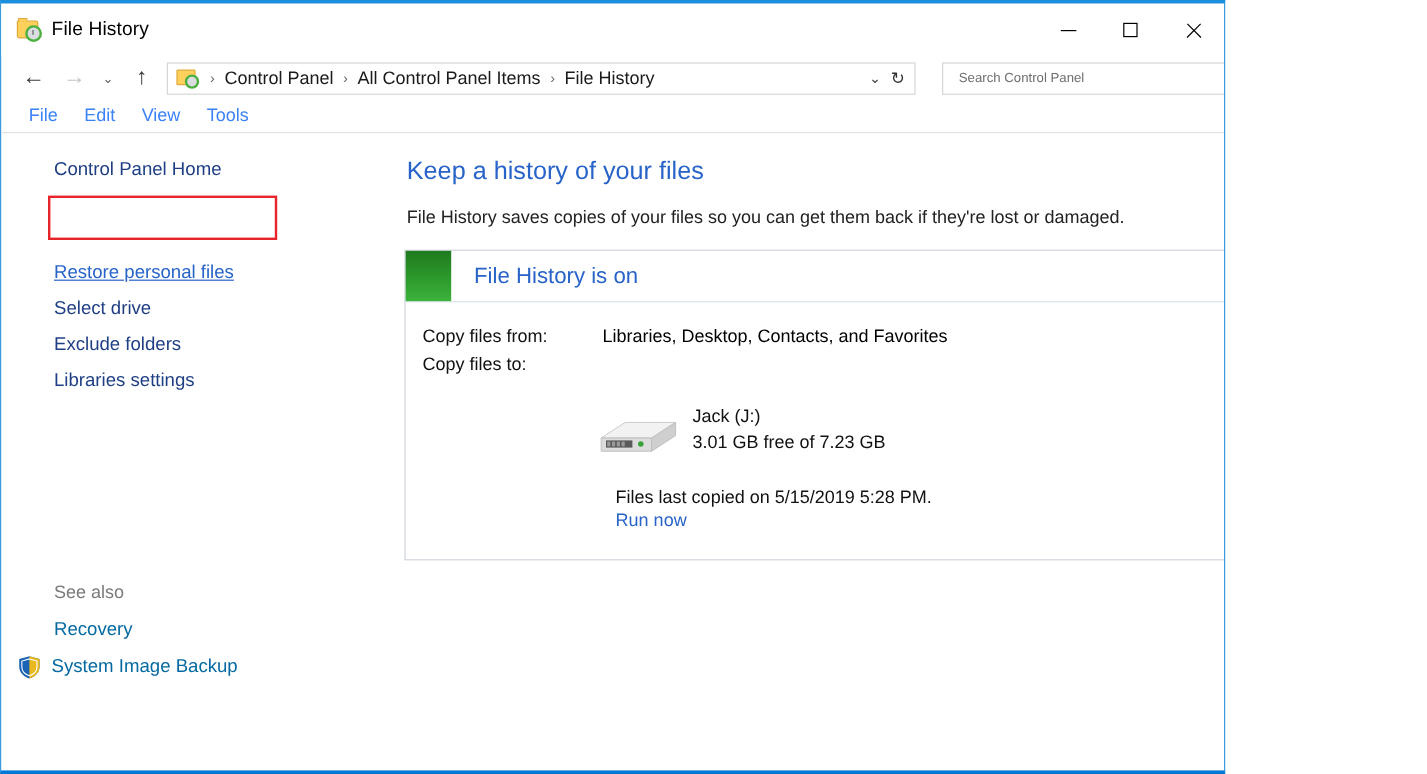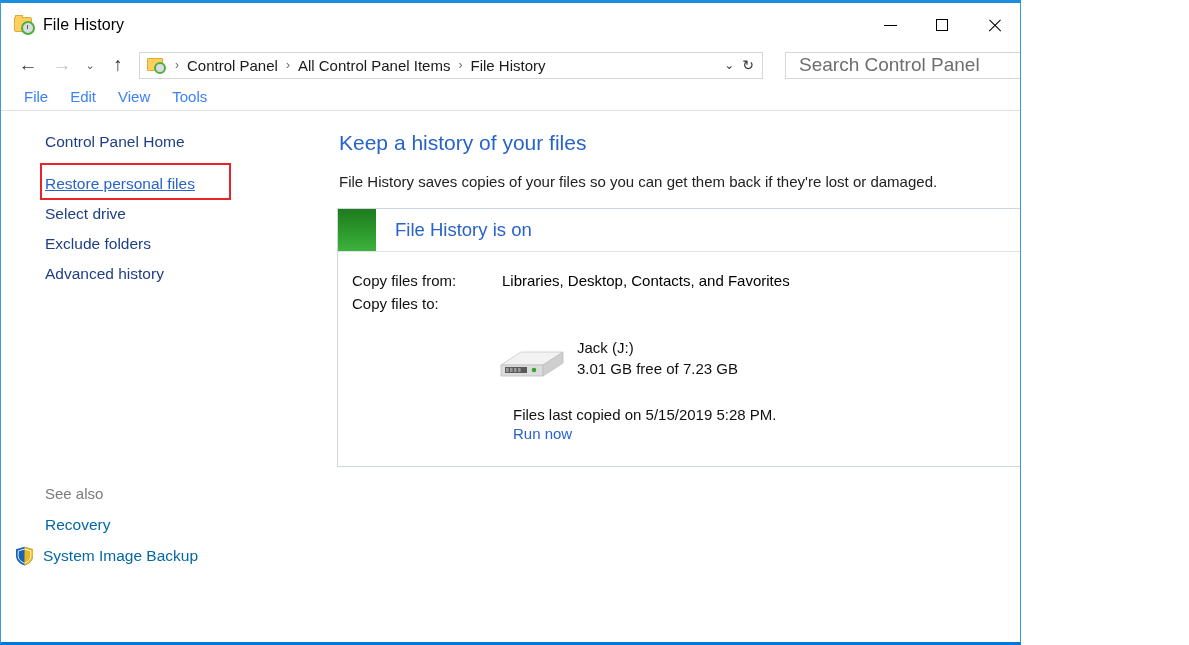--- a/index.html
+++ b/index.html
@@ -221,21 +221,21 @@
     display: flex;
     align-items: center;
     margin-left: 22px;
     padding: 0 8px 0 11px;
   }
   .searchbox input {
     flex: 1;
     border: none;
     outline: none;
     font-family: "Liberation Sans", sans-serif;
-    font-size: 19px;
+    font-size: 11px;
     color: #2b2b2b;
     background: transparent;
   }
   .searchbox input::placeholder { color: #6e6e6e; opacity: 1; }
   .search-icon {
     width: 16px; height: 16px;
     position: relative;
     flex: none;
     transform: rotate(-45deg);
   }
@@ -300,20 +300,21 @@
     top: 52px;
     width: 191px;
     height: 37px;
     border: 2px solid #e8232a;
     box-sizing: border-box;
     pointer-events: none;
   }
   .side-link.active {
     color: #2763c8;
     text-decoration: underline;
+    margin-top: 44px;
   }
 
   .see-also {
     position: absolute;
     left: 0;
     top: 370px;
     width: 100%;
   }
   .see-also-label {
     font-size: 15px;
@@ -521,21 +522,21 @@
   </div>
 
   <div class="content-area">
 
     <div class="sidebar">
       <div class="side-link">Control Panel Home</div>
       <div class="side-gap"></div>
       <div class="side-link active">Restore personal files</div>
       <div class="side-link">Select drive</div>
       <div class="side-link">Exclude folders</div>
-      <div class="side-link">Advanced history</div>
+      <div class="side-link">Libraries settings</div>
       <div class="red-box"></div>
 
       <div class="see-also">
         <div class="see-also-label">See also</div>
         <div class="see-also-link">
           <span>Recovery</span>
         </div>
         <div class="see-also-link">
           <span class="shield-icon">
             <svg width="19" height="20" viewBox="0 0 19 20">

